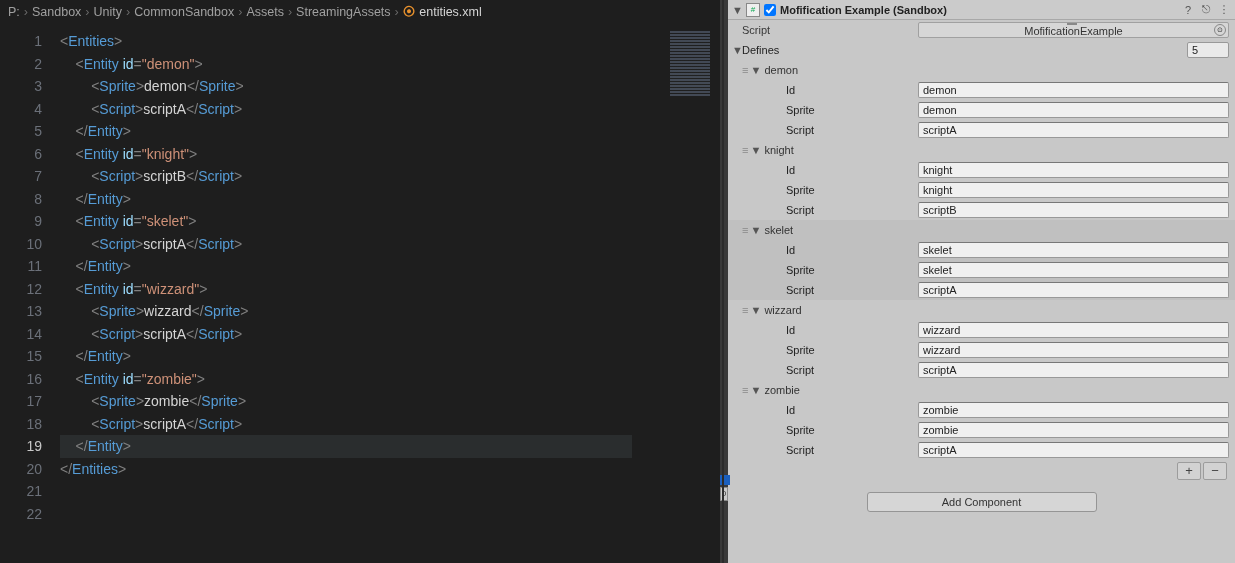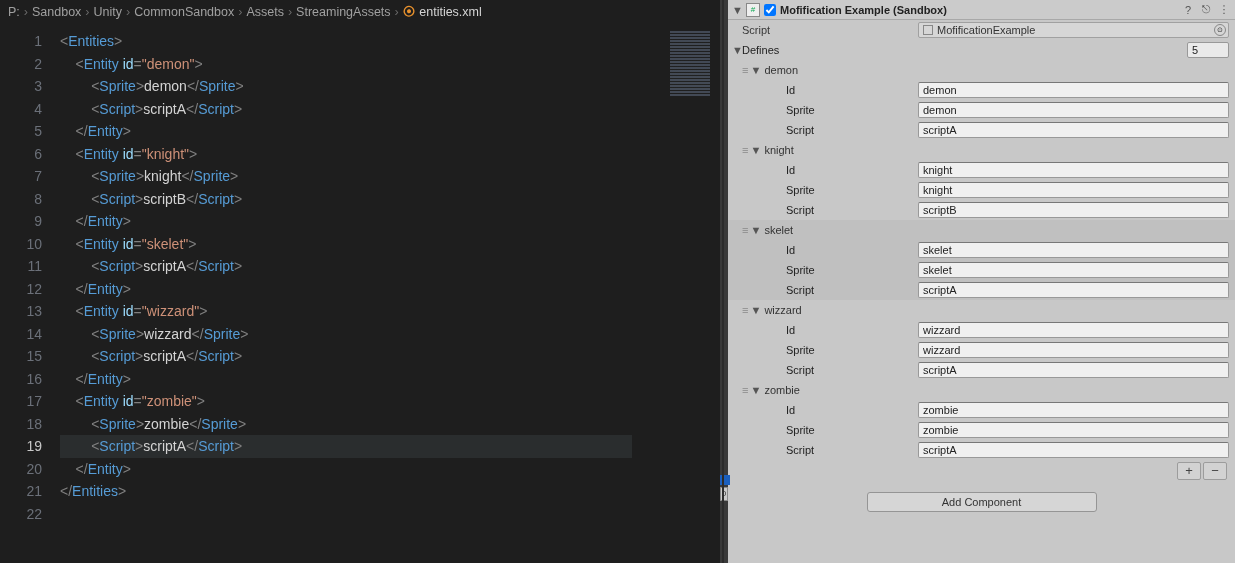--- a/index.html
+++ b/index.html
@@ -38,21 +38,21 @@
 .comp-header { height:20px; background:#cbcbcb; border-bottom:1px solid #a8a8a8; display:flex; align-items:center; padding:0 4px; gap:4px; }
 .comp-header .fold { width:10px; color:#555; }
 .comp-header .script-icon { width:14px; height:14px; background:#eee; border:1px solid #888; font-size:8px; text-align:center; line-height:12px; color:#1a5; }
 .comp-header input[type=checkbox]{ width:12px; height:12px; }
 .comp-header .title { font-weight:bold; flex:1; }
 .comp-header .hicon { width:14px; text-align:center; color:#555; cursor:pointer; }
 .row { display:flex; align-items:center; height:20px; padding:0 6px 0 14px; }
 .row .label { width:176px; color:#383838; }
 .row .indent2 { padding-left:44px; width:176px; }
 .row .field { flex:1; }
-.objfield { background:#d6d6d6; border:1px solid #a0a0a0; border-radius:2px; height:16px; display:flex; align-items:center; padding:0 4px; font-size:11px; color:#333; position:relative; }
+.objfield { background:#d6d6d6; border:1px solid #a0a0a0; border-radius:2px; height:16px; display:flex; align-items:center; padding:0 4px; font-size:11px; color:#333; position:relative;flex-direction:column; }
 .objfield .dot { width:10px; height:10px; background:#d6d6d6; border:1px solid #888; margin-right:4px; }
 .objfield .pick { position:absolute; right:2px; top:1px; width:12px; height:12px; border:1px solid #888; border-radius:50%; font-size:7px; text-align:center; line-height:10px; }
 .txtfield { background:#f0f0f0; border:1px solid #999; border-top-color:#777; border-radius:2px; height:16px; padding:0 4px; font-size:11px; color:#222; width:100%; line-height:14px; }
 .numfield { background:#eaeaea; border:1px solid #999; border-radius:2px; height:16px; padding:0 4px; font-size:11px; text-align:left; width:42px; line-height:14px; }
 .defines-row { height:20px; display:flex; align-items:center; padding:0 6px 0 4px; border-bottom:0; }
 .defines-row .fold { width:10px; color:#555; }
 .defines-row .label { font-weight:normal; flex:1; }
 .elem-header { height:20px; display:flex; align-items:center; padding:0 6px 0 14px; gap:4px; }
 .elem-header.stripe { background:#c0c0c0; }
 .elem-header .drag { color:#888; letter-spacing:-2px; }
@@ -109,21 +109,20 @@
         <div>22</div>
       </div>
     <div class="code">
       <div class="hl"></div>
     <div class="line"><span class="p">&lt;</span><span class="tag">Entities</span><span class="p">&gt;</span></div>
         <div class="line">    <span class="p">&lt;</span><span class="tag">Entity</span> <span class="attr">id</span><span class="p">=</span><span class="str">"demon"</span><span class="p">&gt;</span></div>
         <div class="line">        <span class="p">&lt;</span><span class="tag">Sprite</span><span class="p">&gt;</span><span class="txt">demon</span><span class="p">&lt;/</span><span class="tag">Sprite</span><span class="p">&gt;</span></div>
         <div class="line">        <span class="p">&lt;</span><span class="tag">Script</span><span class="p">&gt;</span><span class="txt">scriptA</span><span class="p">&lt;/</span><span class="tag">Script</span><span class="p">&gt;</span></div>
         <div class="line">    <span class="p">&lt;/</span><span class="tag">Entity</span><span class="p">&gt;</span></div>
         <div class="line">    <span class="p">&lt;</span><span class="tag">Entity</span> <span class="attr">id</span><span class="p">=</span><span class="str">"knight"</span><span class="p">&gt;</span></div>
-        <div class="line">        <span class="p">&lt;</span><span class="tag">Sprite</span><span class="p">&gt;</span><span class="txt">knight</span><span class="p">&lt;/</span><span class="tag">Sprite</span><span class="p">&gt;</span></div>
         <div class="line">        <span class="p">&lt;</span><span class="tag">Script</span><span class="p">&gt;</span><span class="txt">scriptB</span><span class="p">&lt;/</span><span class="tag">Script</span><span class="p">&gt;</span></div>
         <div class="line">    <span class="p">&lt;/</span><span class="tag">Entity</span><span class="p">&gt;</span></div>
         <div class="line">    <span class="p">&lt;</span><span class="tag">Entity</span> <span class="attr">id</span><span class="p">=</span><span class="str">"skelet"</span><span class="p">&gt;</span></div>
         <div class="line">        <span class="p">&lt;</span><span class="tag">Script</span><span class="p">&gt;</span><span class="txt">scriptA</span><span class="p">&lt;/</span><span class="tag">Script</span><span class="p">&gt;</span></div>
         <div class="line">    <span class="p">&lt;/</span><span class="tag">Entity</span><span class="p">&gt;</span></div>
         <div class="line">    <span class="p">&lt;</span><span class="tag">Entity</span> <span class="attr">id</span><span class="p">=</span><span class="str">"wizzard"</span><span class="p">&gt;</span></div>
         <div class="line">        <span class="p">&lt;</span><span class="tag">Sprite</span><span class="p">&gt;</span><span class="txt">wizzard</span><span class="p">&lt;/</span><span class="tag">Sprite</span><span class="p">&gt;</span></div>
         <div class="line">        <span class="p">&lt;</span><span class="tag">Script</span><span class="p">&gt;</span><span class="txt">scriptA</span><span class="p">&lt;/</span><span class="tag">Script</span><span class="p">&gt;</span></div>
         <div class="line">    <span class="p">&lt;/</span><span class="tag">Entity</span><span class="p">&gt;</span></div>
         <div class="line">    <span class="p">&lt;</span><span class="tag">Entity</span> <span class="attr">id</span><span class="p">=</span><span class="str">"zombie"</span><span class="p">&gt;</span></div>

